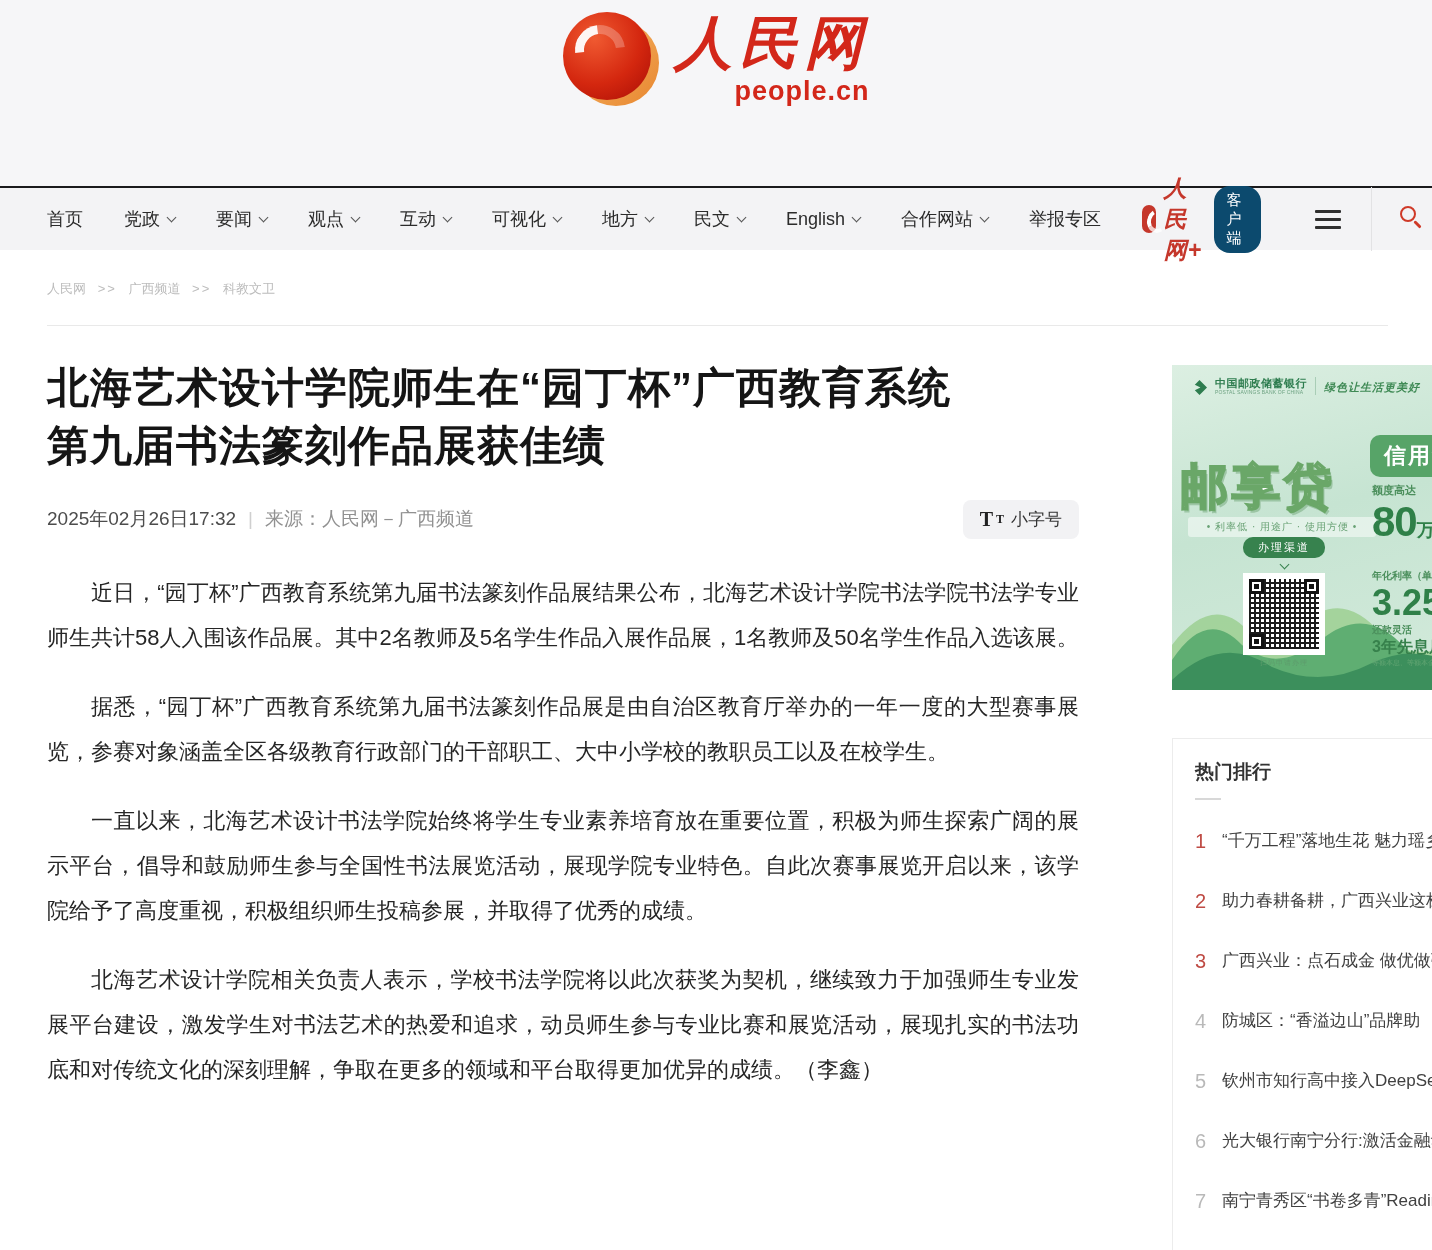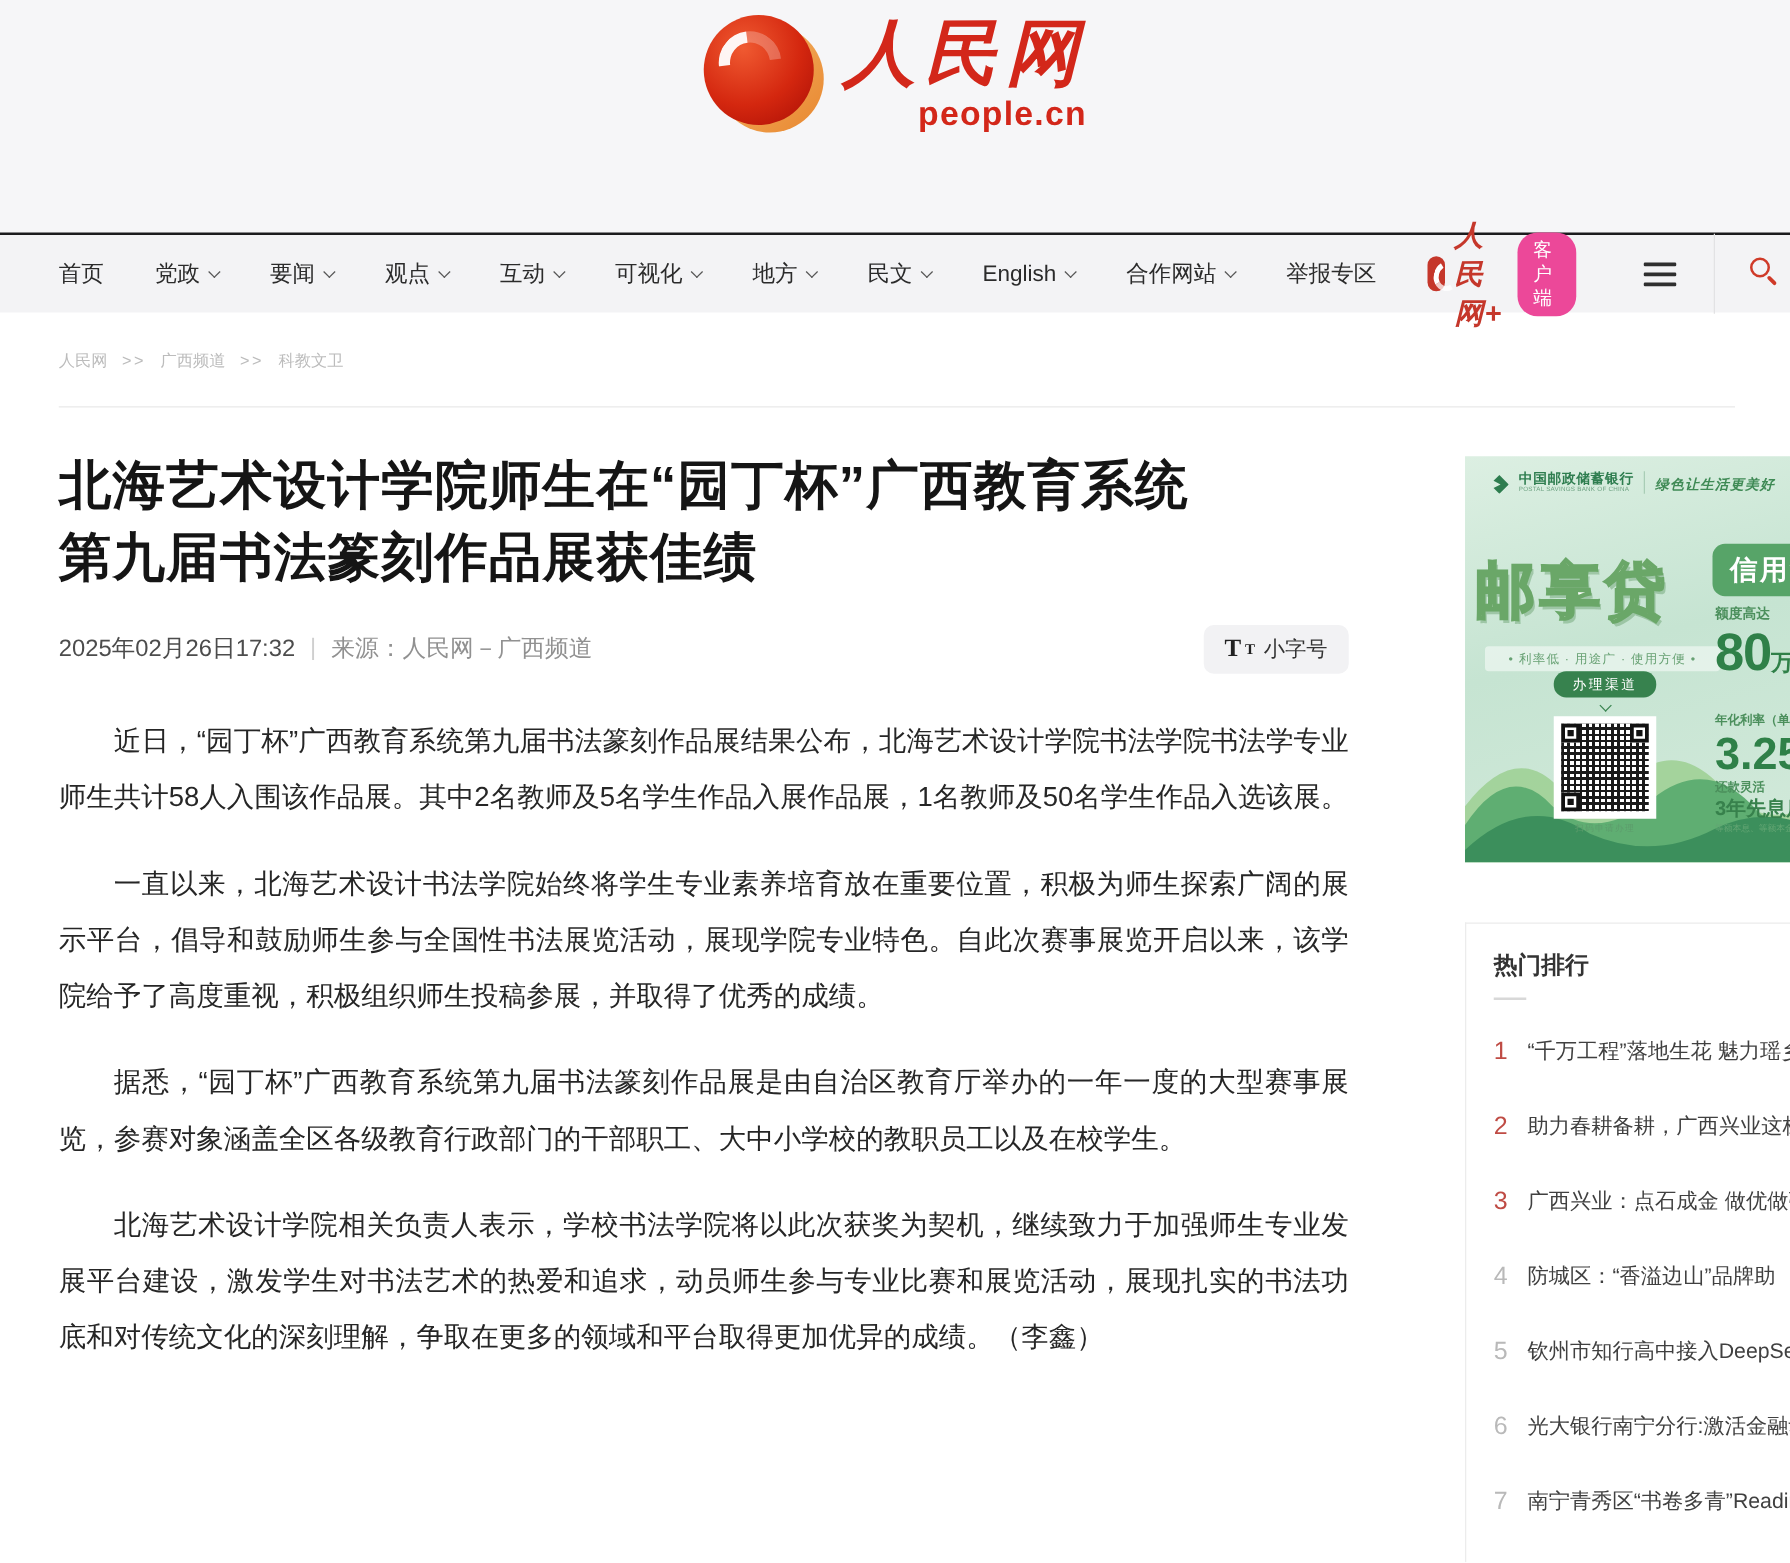--- a/index.html
+++ b/index.html
@@ -24,21 +24,21 @@
   .main-nav { display:flex; align-items:center; height:64px; background:#f3f3f5; border-top:2px solid #1b1b1d; padding-left:47px; }
   .nav-item { font-size:18px; color:#2b2b2b; text-decoration:none; margin-right:41px; display:flex; align-items:center; white-space:nowrap; cursor:pointer; }
   .caret { display:inline-block; width:7px; height:7px; border-right:1.6px solid #555; border-bottom:1.6px solid #555;
     transform:rotate(45deg); margin-left:8px; margin-top:-4px; }
   .nav-right { margin-left:auto; display:flex; align-items:center; height:100%; }
   .app-badge { display:flex; align-items:center; gap:8px; margin-right:24px; cursor:pointer; }
   .badge-icon { width:28px; height:28px; border-radius:7px; background:#c5372b; position:relative; }
   .badge-icon::after { content:''; position:absolute; left:5px; top:4px; width:13px; height:16px; border-radius:50%;
     border:4px solid transparent; border-left-color:#fff; border-bottom-color:rgba(255,255,255,.75); transform:rotate(15deg); }
   .badge-brand { color:#c5372b; font-size:23px; font-weight:bold; font-style:italic; letter-spacing:1px; }
-  .badge-btn { background:#ec4899; color:#fff; font-size:15px; padding:5px 13px; border-radius:16px; cursor:pointer; }
+  .badge-btn { background:#0c4a6e; color:#fff; font-size:15px; padding:5px 13px; border-radius:16px; cursor:pointer; }
   .hamburger { display:flex; flex-direction:column; gap:5px; padding:0 30px; cursor:pointer; }
   .hamburger i { width:26px; height:3px; background:#2f2f2f; border-radius:1px; }
   .nav-divider { width:1px; height:64px; background:#e2e2e4; }
   .search { position:relative; width:26px; height:26px; margin:0 22px 0 28px; cursor:pointer; }
   .s-circle { display:block; width:16px; height:16px; border:2.6px solid #cf3a28; border-radius:50%; }
   .s-handle { position:absolute; width:2.8px; height:9px; background:#cf3a28; left:16px; top:14px; transform:rotate(-45deg); border-radius:2px; }
 
   
   .breadcrumb { padding:30px 0 0 47px; font-size:13px; color:#bcbcbc; }
   .breadcrumb a { color:#bcbcbc; text-decoration:none; cursor:pointer; }
@@ -62,21 +62,21 @@
 
   
   .ad { position:absolute; left:1172px; top:365px; width:300px; height:325px; overflow:hidden; cursor:pointer;
     background:linear-gradient(165deg,#dcefe2 0%, #c6e4d2 45%, #d3eadb 100%); }
   .ad-head { position:absolute; left:20px; top:12px; display:flex; align-items:flex-end; gap:8px; z-index:3; }
   .psbc-icon { width:15px; height:15px; flex:none; }
   .bank-cn { font-size:11px; font-weight:bold; color:#2e7d4f; letter-spacing:.5px; line-height:1.1; }
   .bank-en { font-size:5px; color:#6fa383; letter-spacing:.2px; }
   .ad-sep { width:1px; height:18px; background:#a9cdb6; }
   .slogan { font-size:11px; font-weight:bold; color:#3f8a55; font-style:italic; letter-spacing:1px; }
-  .product { position:absolute; left:8px; top:76px; z-index:3; font-size:48px; font-weight:900; color:#fff; letter-spacing:4px;
+  .product { position:absolute; left:8px; top:90px; z-index:3; font-size:48px; font-weight:900; color:#fff; letter-spacing:4px;
     -webkit-text-stroke:2px #6aa768; text-shadow:2px 3px 0 rgba(90,150,95,.4); }
   .features { position:absolute; left:16px; top:152px; width:188px; z-index:3; text-align:center; font-size:10px; color:#67a173;
     background:rgba(255,255,255,.5); padding:3px 0; border-radius:3px; letter-spacing:1px; }
   .tag { position:absolute; left:198px; top:70px; z-index:3; background:#57a468; color:#fff; font-size:22px; font-weight:800;
     padding:6px 14px; border-radius:10px; letter-spacing:2px; white-space:nowrap; }
   .limit { position:absolute; left:200px; top:118px; z-index:3; }
   .limit-label { font-size:11px; font-weight:bold; color:#4b8f5c; margin-bottom:3px; }
   .limit-value { font-size:42px; font-weight:900; color:#2f8048; line-height:1; letter-spacing:-1px; }
   .limit-unit { font-size:18px; font-weight:800; color:#2f8048; }
   .rate { position:absolute; left:200px; top:204px; z-index:3; }
@@ -211,22 +211,22 @@
       <span class="src-label">来源：</span>
       <a class="src">人民网－广西频道</a>
       <button class="font-btn">
         <span class="ft-big">T</span>
           <span class="ft-small">T</span>
         <span class="ft-label">小字号</span>
       </button>
     </div>
     <div class="body">
       <p>近日，“园丁杯”广西教育系统第九届书法篆刻作品展结果公布，北海艺术设计学院书法学院书法学专业师生共计58人入围该作品展。其中2名教师及5名学生作品入展作品展，1名教师及50名学生作品入选该展。</p>
+      <p>据悉，“园丁杯”广西教育系统第九届书法篆刻作品展是由自治区教育厅举办的一年一度的大型赛事展览，参赛对象涵盖全区各级教育行政部门的干部职工、大中小学校的教职员工以及在校学生。</p>
       <p>一直以来，北海艺术设计书法学院始终将学生专业素养培育放在重要位置，积极为师生探索广阔的展示平台，倡导和鼓励师生参与全国性书法展览活动，展现学院专业特色。自此次赛事展览开启以来，该学院给予了高度重视，积极组织师生投稿参展，并取得了优秀的成绩。</p>
-      <p>据悉，“园丁杯”广西教育系统第九届书法篆刻作品展是由自治区教育厅举办的一年一度的大型赛事展览，参赛对象涵盖全区各级教育行政部门的干部职工、大中小学校的教职员工以及在校学生。</p>
       <p>北海艺术设计学院相关负责人表示，学校书法学院将以此次获奖为契机，继续致力于加强师生专业发展平台建设，激发学生对书法艺术的热爱和追求，动员师生参与专业比赛和展览活动，展现扎实的书法功底和对传统文化的深刻理解，争取在更多的领域和平台取得更加优异的成绩。（李鑫）</p>
     </div>
   </main>
 
   <div class="ad">
     <div class="ad-head">
       <svg class="psbc-icon" viewBox="0 0 16 16">
           <path d="M8 0 L16 8 L8 16 L3 11 L9 8 L3 5 Z" fill="#2e7d4f"></path>
         </svg>
       <div>

